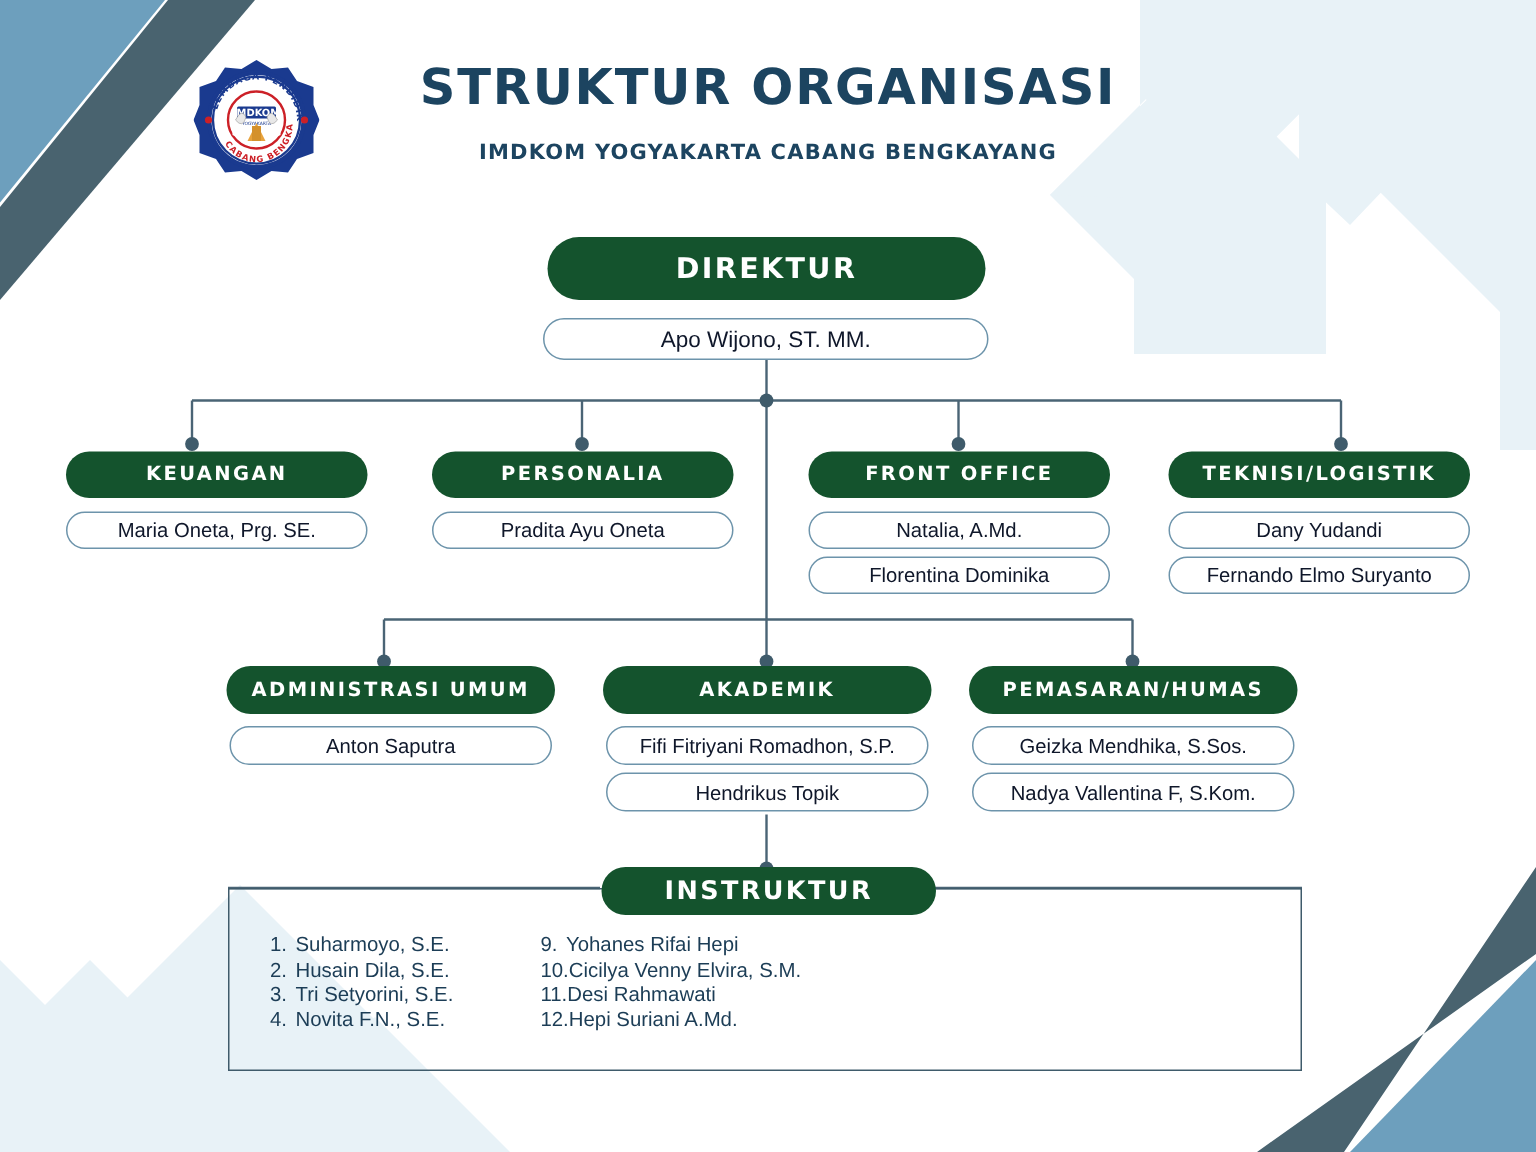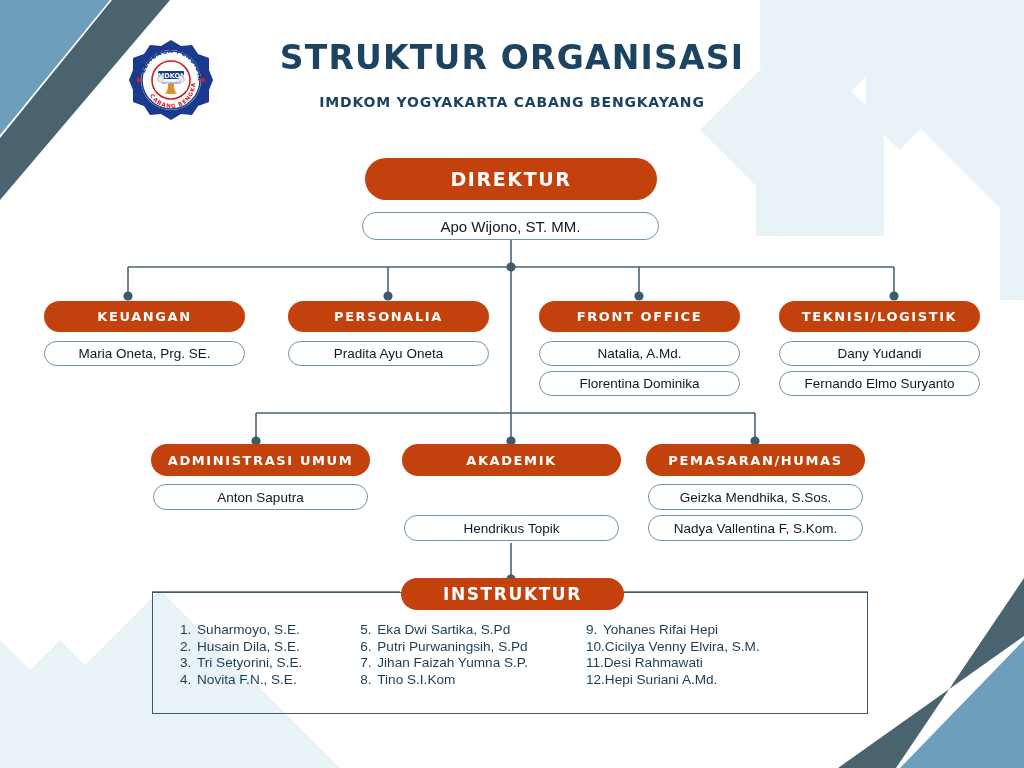--- a/index.html
+++ b/index.html
@@ -29,21 +29,21 @@
     position: absolute; left: 0; top: 94px; width: 1024px;
     text-align: center;
     font-size: 14px; font-weight: 700; letter-spacing: 0.8px;
     color: #1c4460;
     font-family: "DejaVu Sans", sans-serif;
   }
 
   
   .node-title {
     position: absolute;
-    background: #c2410c;
+    background: #14532d;
     color: #ffffff;
     border-radius: 22px;
     display: flex; align-items: center; justify-content: center;
     font-family: "DejaVu Sans", sans-serif;
     font-weight: 700;
     letter-spacing: 1.6px;
     text-align: center;
   }
   .node-name {
     position: absolute;
@@ -191,43 +191,38 @@
   <div class="node-name" style="left:539px; top:371px; width:201px; height:25px;">Florentina Dominika</div>
 
   <div class="node-title" style="left:779px; top:301px; width:201px; height:31px; font-size:13px;">TEKNISI/LOGISTIK</div>
   <div class="node-name" style="left:779px; top:341px; width:201px; height:25px;">Dany Yudandi</div>
   <div class="node-name" style="left:779px; top:371px; width:201px; height:25px;">Fernando Elmo Suryanto</div>
 
   <div class="node-title" style="left:151px; top:444px; width:219px; height:32px; font-size:13px;">ADMINISTRASI UMUM</div>
   <div class="node-name" style="left:153px; top:484px; width:215px; height:26px;">Anton Saputra</div>
 
   <div class="node-title" style="left:402px; top:444px; width:219px; height:32px; font-size:13px;">AKADEMIK</div>
+  <div class="node-name" style="left:404px; top:484px; width:215px; height:26px;">Fifi Fitriyani Romadhon, S.P.</div>
   <div class="node-name" style="left:404px; top:515px; width:215px; height:26px;">Hendrikus Topik</div>
 
   <div class="node-title" style="left:646px; top:444px; width:219px; height:32px; font-size:13px;">PEMASARAN/HUMAS</div>
   <div class="node-name" style="left:648px; top:484px; width:215px; height:26px;">Geizka Mendhika, S.Sos.</div>
   <div class="node-name" style="left:648px; top:515px; width:215px; height:26px;">Nadya Vallentina F, S.Kom.</div>
 
   <div class="instr-frame"></div>
   <div class="node-title" style="left:401px; top:578px; width:223px; height:32px; font-size:17px; z-index:5;">INSTRUKTUR</div>
 
   <div class="instr-cols">
     <ul class="instr-col">
       <li><span class="instr-num">1.</span><span>Suharmoyo, S.E.</span></li>
       <li><span class="instr-num">2.</span><span>Husain Dila, S.E.</span></li>
       <li><span class="instr-num">3.</span><span>Tri Setyorini, S.E.</span></li>
       <li><span class="instr-num">4.</span><span>Novita F.N., S.E.</span></li>
     </ul>
     <ul class="instr-col">
-      <li><span class="instr-num">5.</span><span>Eka Dwi Sartika, S.Pd</span></li>
-      <li><span class="instr-num">6.</span><span>Putri Purwaningsih, S.Pd</span></li>
-      <li><span class="instr-num">7.</span><span>Jihan Faizah Yumna S.P.</span></li>
-      <li><span class="instr-num">8.</span><span>Tino S.I.Kom</span></li>
-    </ul>
-    <ul class="instr-col">
       <li><span class="instr-num">9.</span><span>Yohanes Rifai Hepi</span></li>
       <li><span class="instr-num">10.</span><span>Cicilya Venny Elvira, S.M.</span></li>
       <li><span class="instr-num">11.</span><span>Desi Rahmawati</span></li>
       <li><span class="instr-num">12.</span><span>Hepi Suriani A.Md.</span></li>
     </ul>
   </div>
 
 </div>
 
 </body></html>

